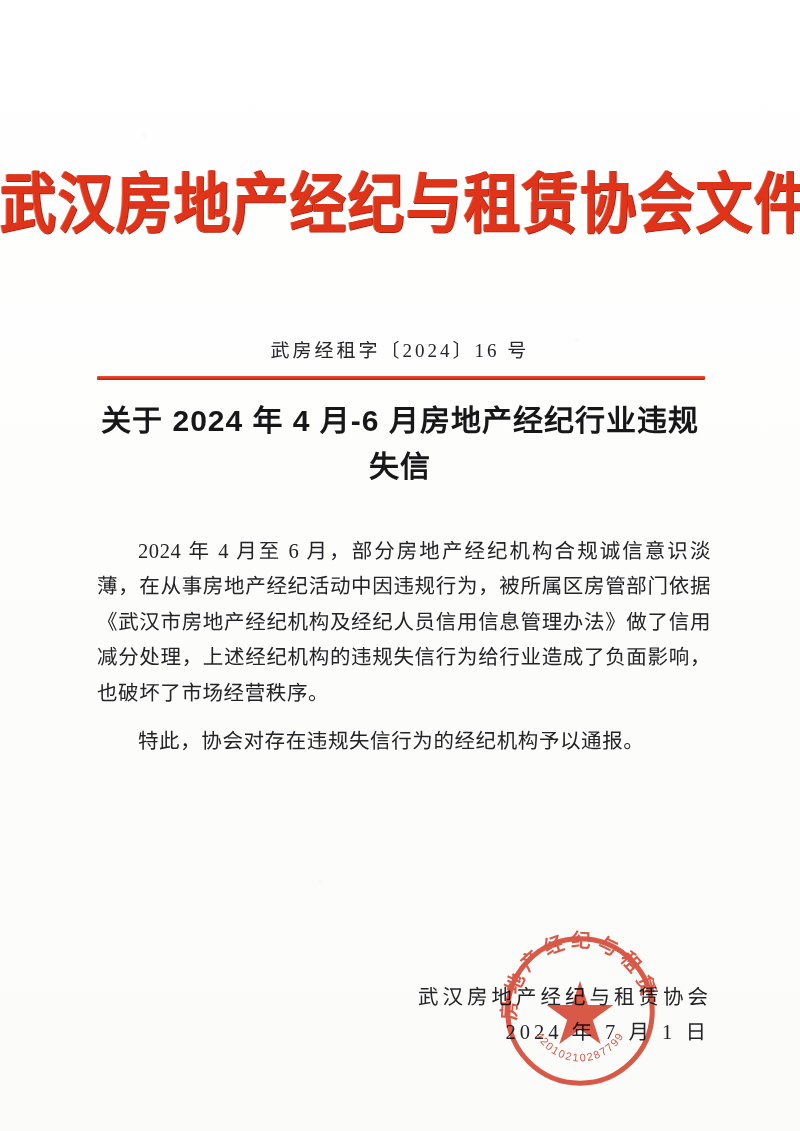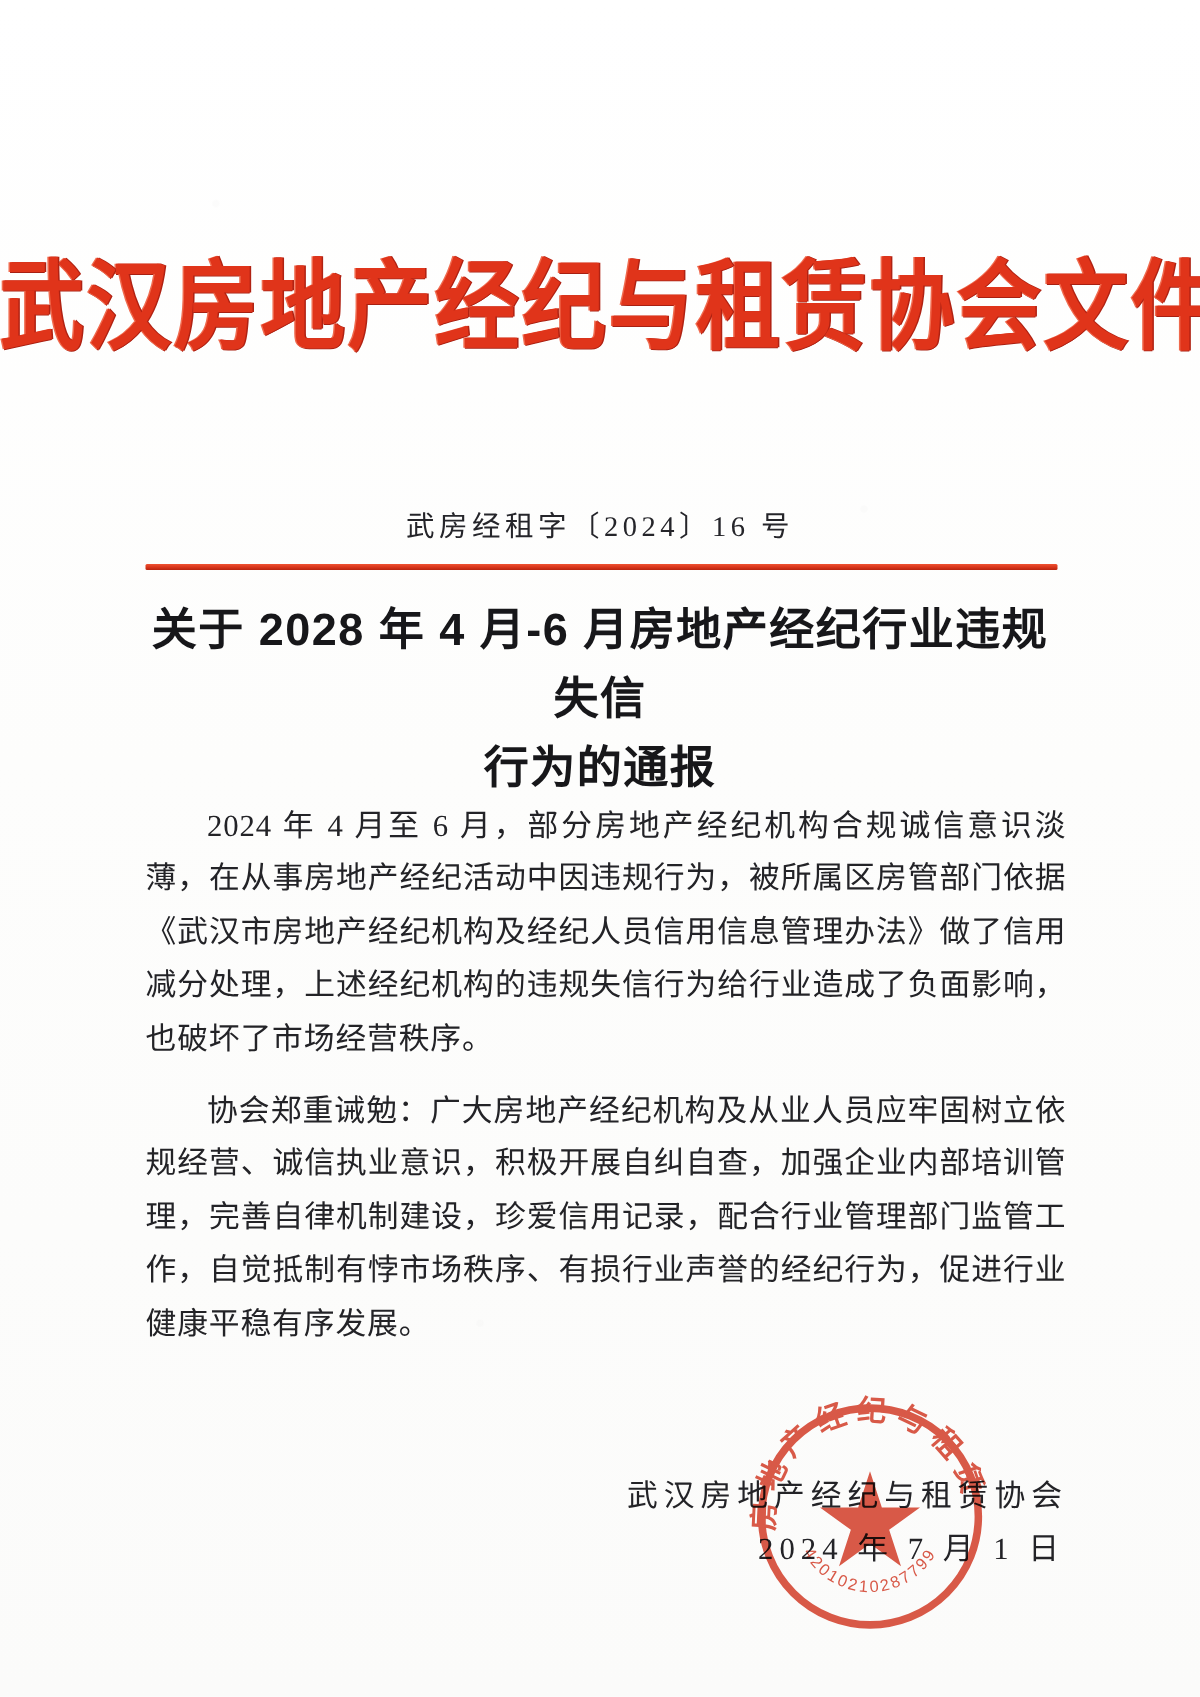--- a/index.html
+++ b/index.html
@@ -162,27 +162,26 @@
 
   <div class="masthead">
     <span class="masthead-title">武汉房地产经纪与租赁协会文件</span>
   </div>
 
   <div class="doc-number">武房经租字〔2024〕16 号</div>
 
   <div class="red-rule"></div>
 
   <div class="doc-title">
-    <div>关于 2028 年 4 月-6 月房地产经纪行业违规失信</div>
-    <div>行为的通报</div>
+    <div>关于 2024 年 4 月-6 月房地产经纪行业违规失信</div>
   </div>
 
   <div class="body-text">
     <p class="body-par">2024 年 4 月至 6 月，部分房地产经纪机构合规诚信意识淡薄，在从事房地产经纪活动中因违规行为，被所属区房管部门依据《武汉市房地产经纪机构及经纪人员信用信息管理办法》做了信用减分处理，上述经纪机构的违规失信行为给行业造成了负面影响，也破坏了市场经营秩序。</p>
-    <p class="body-par">协会郑重诫勉：广大房地产经纪机构及从业人员应牢固树立依规经营、诚信执业意识，积极开展自纠自查，加强企业内部培训管理，完善自律机制建设，珍爱信用记录，配合行业管理部门监管工作，自觉抵制有悖市场秩序、有损行业声誉的经纪行为，促进行业健康平稳有序发展。</p>
+    <p class="body-par">特此，协会对存在违规失信行为的经纪机构予以通报。</p>
   </div>
 
   <div class="signature">
     <div class="sign-org">武汉房地产经纪与租赁协会</div>
     <div class="sign-date">2024 年 7 月 1 日</div>
   </div>
 
   <div class="seal">
     <svg viewBox="0 0 200 200" xmlns="http://www.w3.org/2000/svg">
       <defs>

